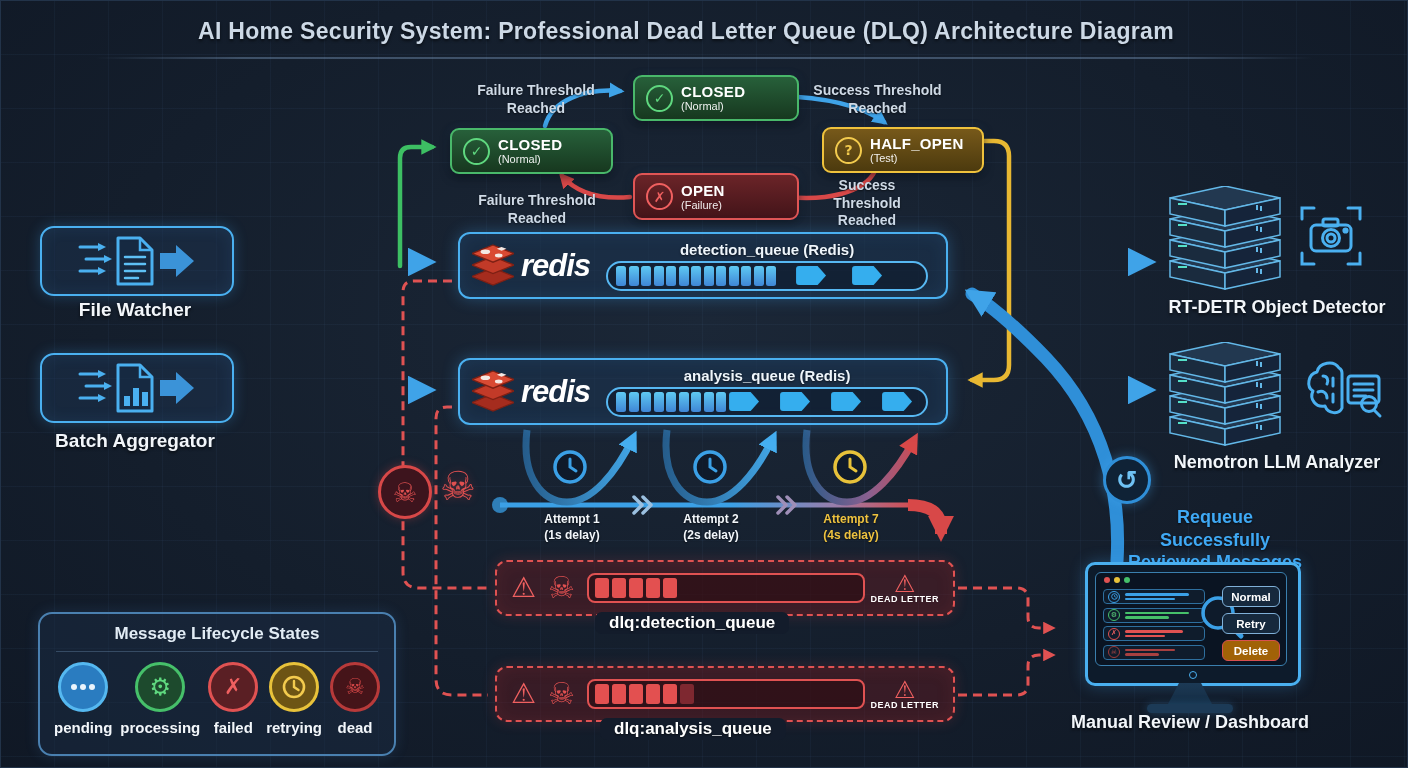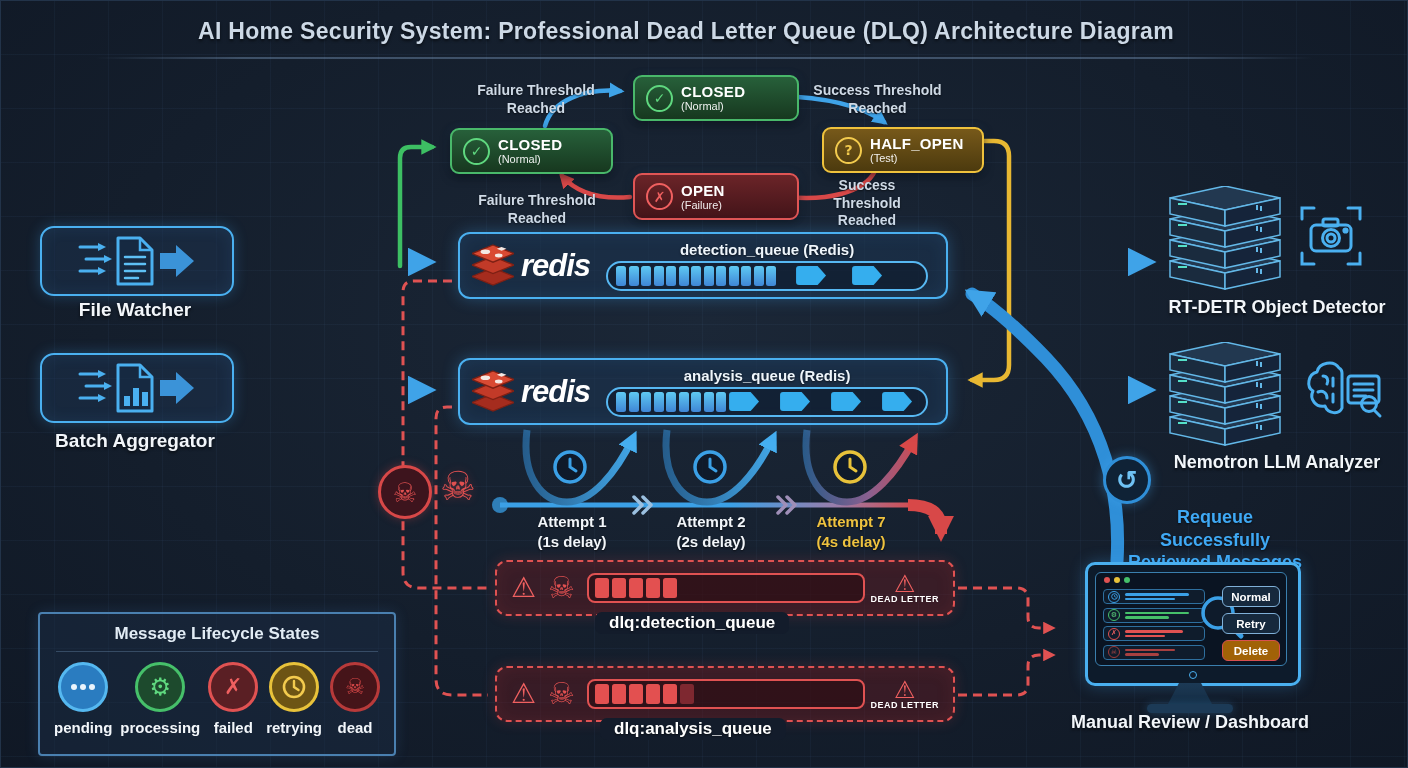--- a/index.html
+++ b/index.html
@@ -56,21 +56,21 @@
   .qbar{width:322px;height:30px;border:2px solid #57b8f2;border-radius:15px;display:flex;align-items:center;
     padding:0 8px;box-sizing:border-box;background:rgba(12,24,40,.55);}
   .segwrap{display:flex;gap:2.5px;}
   .seg{width:10px;height:20px;border-radius:2.5px;background:linear-gradient(180deg,#5ec9f2,#3f86d6);}
   .msgs{display:flex;}
   .msg{width:30px;height:19px;background:#35aeee;
     clip-path:polygon(0 0,72% 0,100% 50%,72% 100%,0 100%);border-radius:3px;}
 
   
   .attempt{width:120px;text-align:center;line-height:1.3;}
-  .attempt .at,.attempt .ad{display:block;font-size:15px;font-weight:bold;color:#f2f6fa;text-shadow:0 1px 2px rgba(0,0,0,.6);}
+  .attempt .at,.attempt .ad{display:block;font-size:12px;font-weight:bold;color:#f2f6fa;text-shadow:0 1px 2px rgba(0,0,0,.6);}
   .attempt.gold .at,.attempt.gold .ad{color:#eec23f;}
 
   
   .dlqbox{width:460px;height:56px;border:2.5px dashed #e05252;border-radius:12px;
     background:rgba(108,26,32,.42);display:flex;align-items:center;padding:0 14px;box-sizing:border-box;
     box-shadow:0 0 14px rgba(220,70,70,.18), inset 0 0 18px rgba(220,70,70,.10);}
   .dlqname{font-size:17px;font-weight:bold;color:#fff;text-align:center;background:#131c2b;
     padding:1px 14px;border-radius:7px;white-space:nowrap;text-shadow:0 1px 2px rgba(0,0,0,.6);}
   .dlqbar{flex:0 0 auto;width:278px;height:30px;border:2px solid #e05252;border-radius:8px;
     display:flex;align-items:center;padding:0 6px;box-sizing:border-box;margin-left:12px;background:rgba(40,8,12,.5);}
@@ -86,21 +86,21 @@
   .skullbadge{width:48px;height:48px;border:3px solid #d84848;border-radius:50%;background:#3d141d;
     display:flex;align-items:center;justify-content:center;font-size:27px;color:#e05050;
     box-shadow:0 0 10px rgba(220,70,70,.35);}
   .refreshbadge{width:42px;height:42px;border:3.5px solid #2f8fd8;border-radius:50%;background:#0f2236;
     display:flex;align-items:center;justify-content:center;font-size:26px;font-weight:bold;color:#6fc2f4;
     box-shadow:0 0 12px rgba(70,170,245,.4);}
   .requeue{width:190px;text-align:center;font-size:18px;font-weight:bold;color:#3fa9f5;line-height:1.25;
     text-shadow:0 1px 2px rgba(0,0,0,.6);}
 
   
-  .legend{width:354px;height:140px;border:2px solid #4a80b0;border-radius:4px;
+  .legend{width:354px;height:140px;border:2px solid #4a80b0;border-radius:14px;
     background:rgba(28,48,74,.42);box-shadow:0 0 14px rgba(70,140,210,.18);}
   .legtitle{position:absolute;left:0;top:10px;width:100%;text-align:center;font-size:17px;font-weight:bold;color:#e2ecf5;}
   .legrule{position:absolute;left:16px;top:37px;width:322px;height:1px;background:rgba(130,170,210,.3);}
   .legitems{position:absolute;left:0;top:48px;width:100%;display:flex;justify-content:space-around;padding:0 10px;box-sizing:border-box;}
   .legitem{display:flex;flex-direction:column;align-items:center;gap:7px;}
   .lc{width:44px;height:44px;border-radius:50%;border:3px solid;display:flex;align-items:center;justify-content:center;}
   .lc-pending{border-color:#55b8f0;background:#2a7cc0;}
   .lc-processing{border-color:#46c06a;background:#1d4a2d;color:#5fd87f;font-size:24px;}
   .lc-failed{border-color:#e05252;background:#5a1f24;color:#f06060;font-size:22px;font-weight:bold;}
   .lc-retrying{border-color:#e8c23a;background:#6d5414;}

